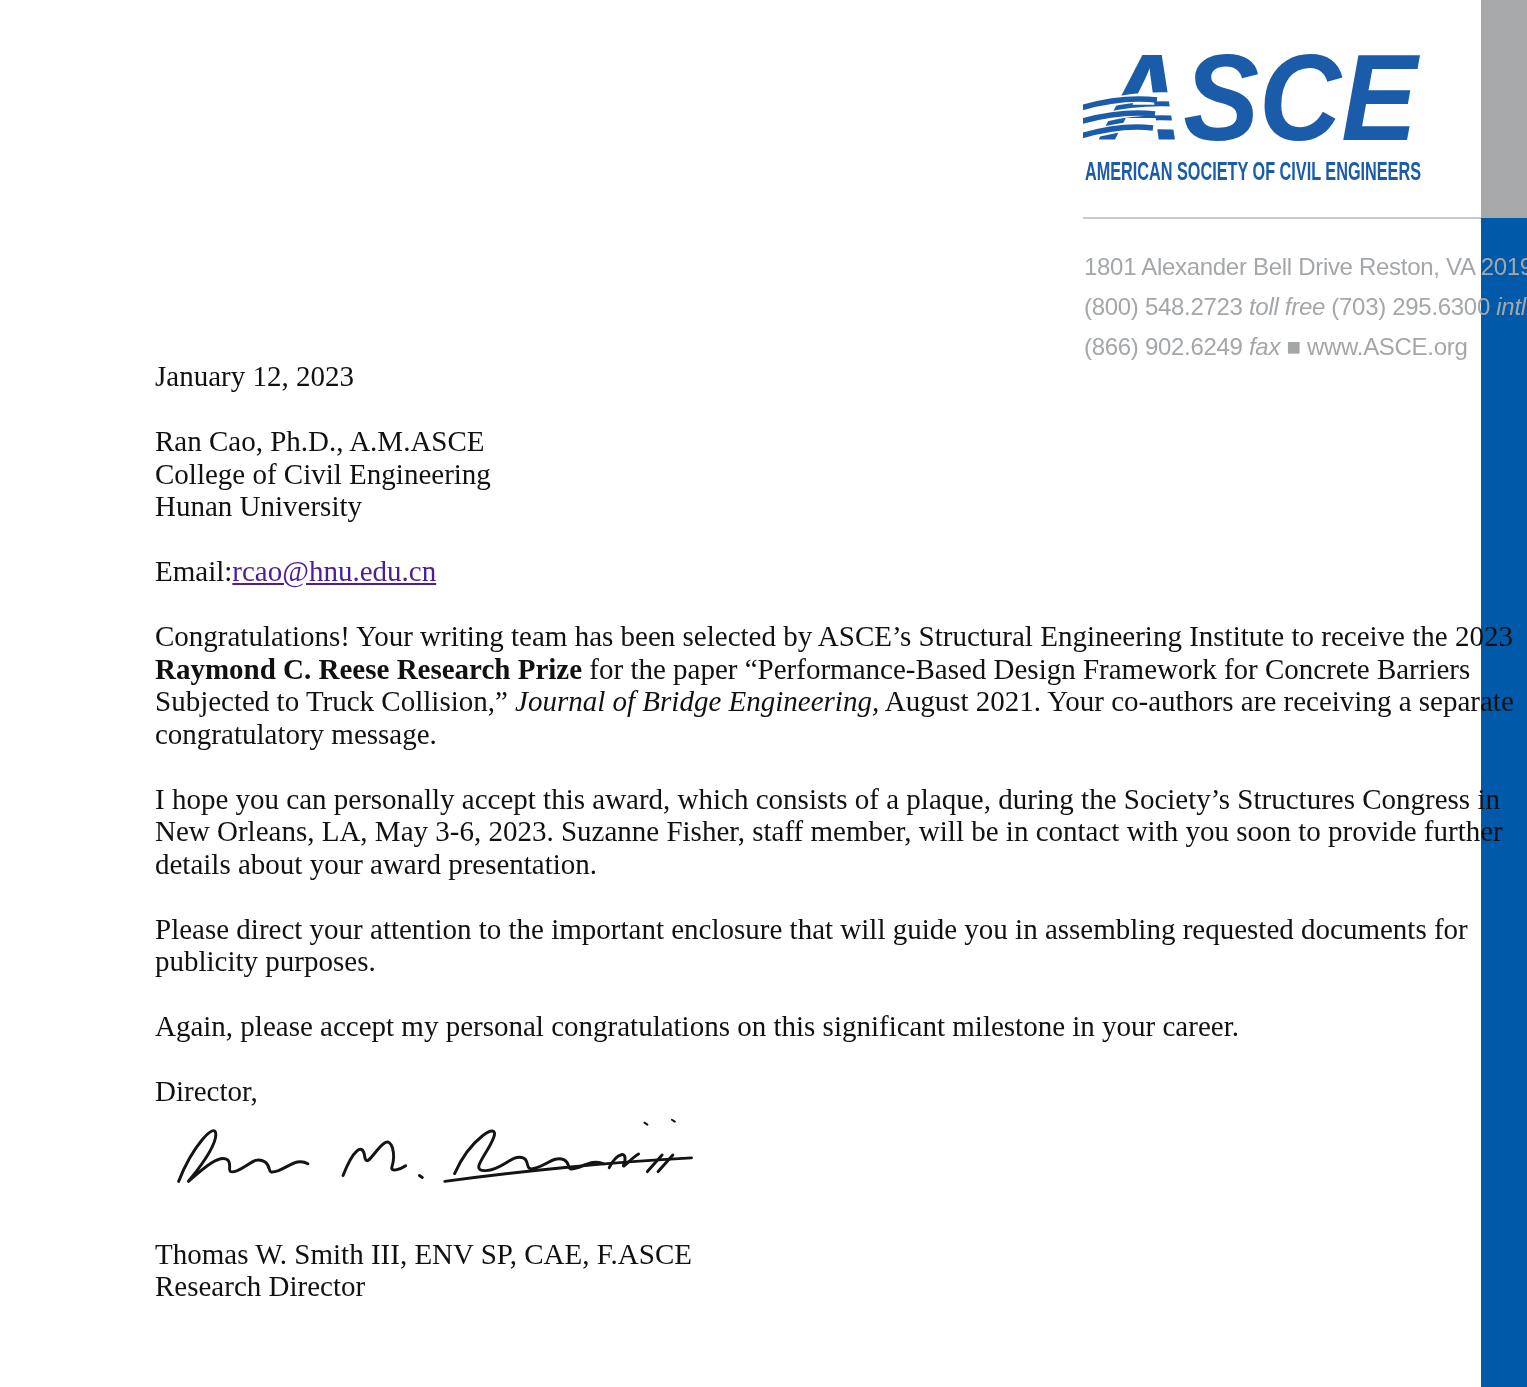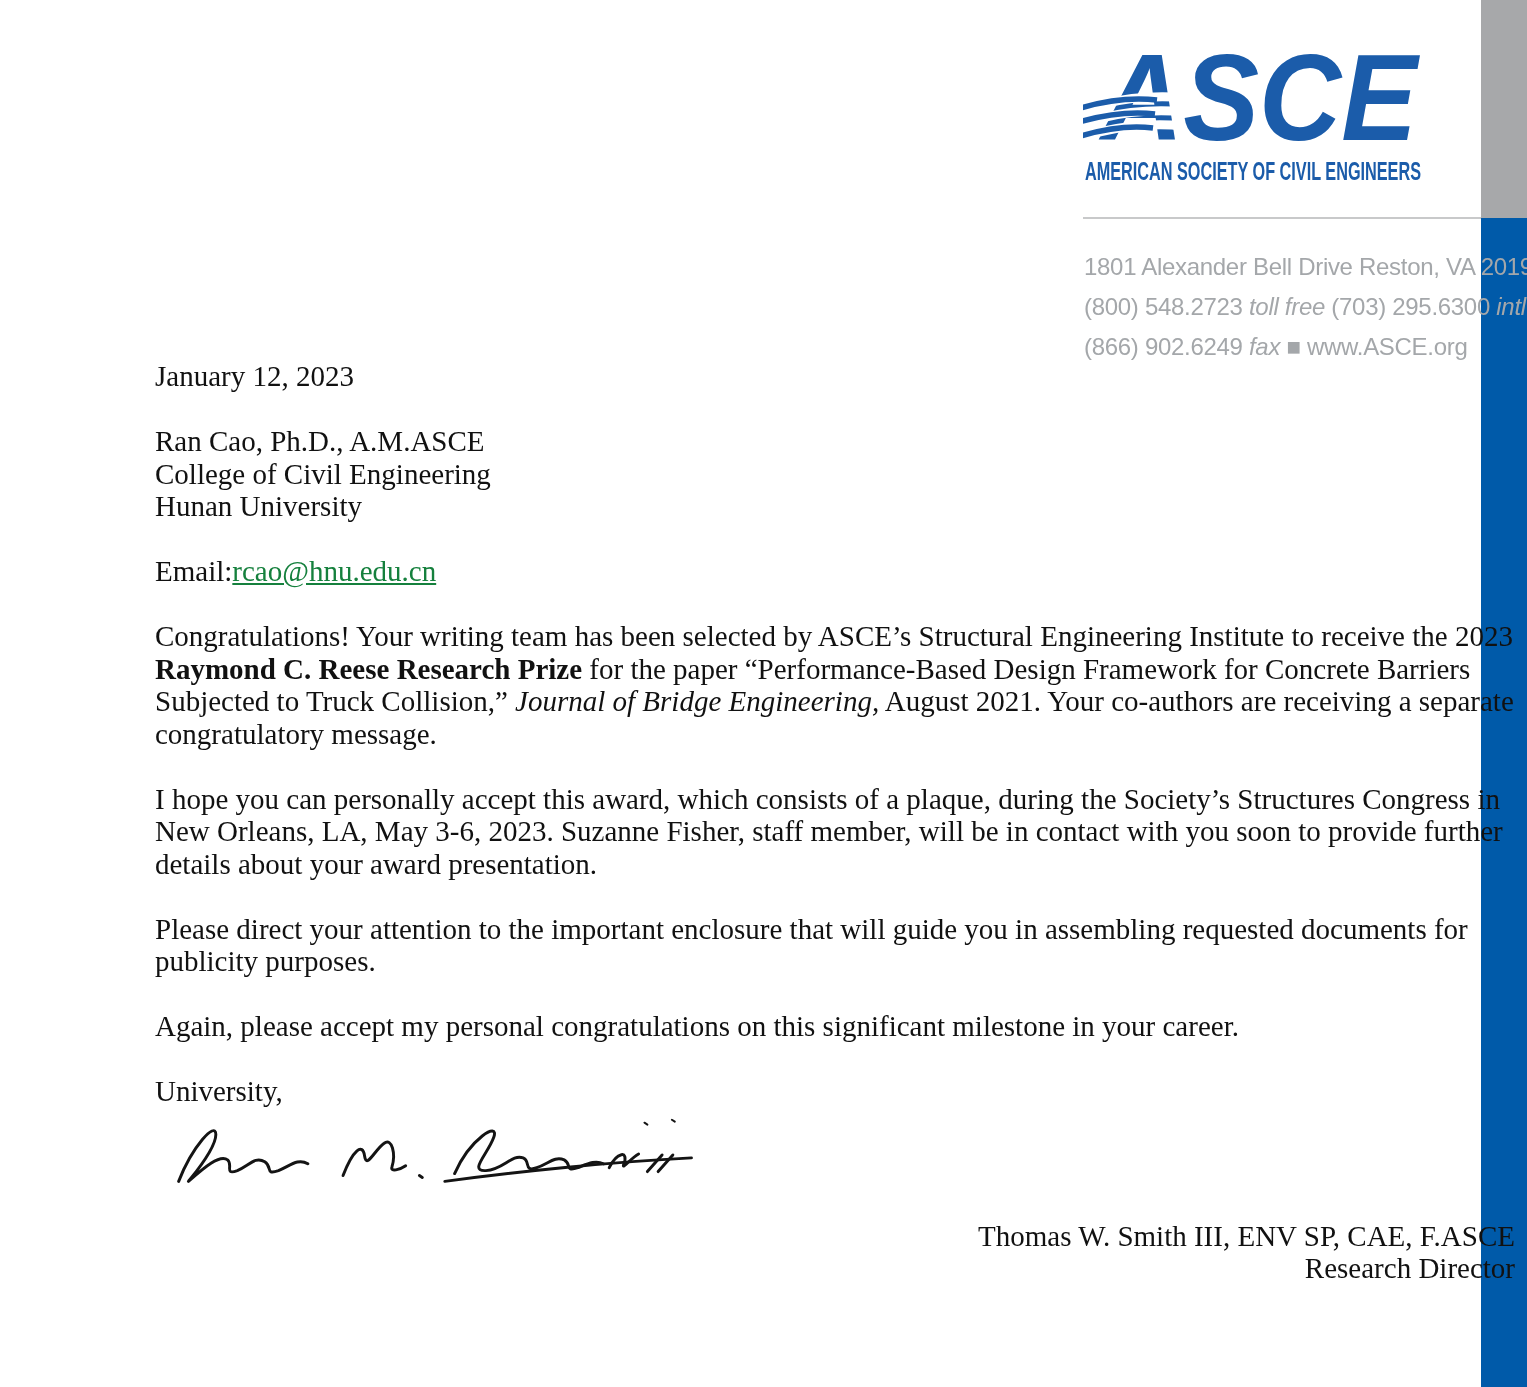--- a/index.html
+++ b/index.html
@@ -34,21 +34,21 @@
     font-size: 29px; line-height: 32.5px; color: #111111;
   }
   .blk { margin-bottom: 32.5px; }
   .line { display: block; }
   .seg-bold { font-weight: bold; }
   .seg-italic { font-style: italic; text-align: center; }
   .email-link { text-decoration: underline; cursor: pointer; }
 
   .sig-wrap { margin: 2px 0 0 8px; height: 88px; }
   .sig-wrap svg { display: block; }
-  .sig-block { margin-top: 22px; text-align: right; }
+  .sig-block { margin-top: 40px; }
 </style>
 </head>
 <body>
 
 <div class="bar bar-gray" style="background: rgb(167, 168, 170);"></div>
 <div class="bar bar-blue" style="background: rgb(0, 90, 169);"></div>
 
 <div class="logo-wrap">
   <svg width="340" height="150" viewBox="0 0 340 150">
     <text x="18" y="104" font-family="Liberation Sans, sans-serif" font-size="122" font-weight="bold" font-style="italic" textLength="316" lengthAdjust="spacingAndGlyphs" class="logo-fill" fill="#1b5caa">ASCE</text>
@@ -74,32 +74,32 @@
 <div class="body-text">
 
   <div class="blk">January 12, 2023</div>
 
   <div class="blk">
     <span class="line">Ran Cao, Ph.D., A.M.ASCE</span>
     <span class="line">College of Civil Engineering</span>
     <span class="line">Hunan University</span>
   </div>
 
-  <div class="blk"><span>Email:</span><a class="email-link" style="color: #15803d;">rcao@hnu.edu.cn</a></div>
+  <div class="blk"><span>Email:</span><a class="email-link" style="color: #4c1d95;">rcao@hnu.edu.cn</a></div>
 
 
   <div class="blk"><span>Congratulations! Your writing team has been selected by ASCE’s Structural Engineering Institute to receive the 2023 </span><span class="seg-bold">Raymond C. Reese Research Prize</span><span> for the paper “Performance-Based Design Framework for Concrete Barriers Subjected to Truck Collision,” </span><span class="seg-italic">Journal of Bridge Engineering,</span><span> August 2021.  Your co-authors are receiving a separate congratulatory message.</span></div>
 
   <div class="blk"><span>I hope you can personally accept this award, which consists of a plaque, during the Society’s Structures Congress in New Orleans, LA, May 3-6, 2023. Suzanne Fisher, staff member, will be in contact with you soon to provide further details about your award presentation.</span></div>
 
   <div class="blk"><span>Please direct your attention to the important enclosure that will guide you in assembling requested documents for publicity purposes.</span></div>
 
   <div class="blk"><span>Again, please accept my personal congratulations on this significant milestone in your career.</span></div>
 
-  <div>University,</div>
+  <div>Director,</div>
 
   <div class="sig-wrap">
     <svg width="548" height="86" viewBox="0 0 560 86">
       <g stroke="#141414" stroke-width="3" fill="none" stroke-linecap="round" stroke-linejoin="round">
         <path d="M16,72 C30,36 54,10 54,24 C54,38 34,62 26,72 C42,58 58,44 66,50 C72,55 62,66 76,61 C88,56 94,46 104,52 C112,57 104,66 118,61 C130,56 138,48 148,54"></path>
         <path d="M184,66 C194,40 204,32 206,46 C208,60 216,40 226,33 C234,27 238,44 234,57 C232,63 242,60 248,56"></path>
         <path d="M262,66 l3,2"></path>
         <path d="M298,64 C314,28 344,10 338,27 C332,44 312,62 330,61 C348,60 356,44 368,48 C376,51 368,63 382,58 C394,54 400,46 410,50 C418,54 410,63 424,58 C434,54 442,50 450,54"></path>
         <path d="M288,72 C360,62 460,52 540,48"></path>
         <path d="M456,58 C464,42 476,40 471,54 C468,62 478,48 486,44"></path>

